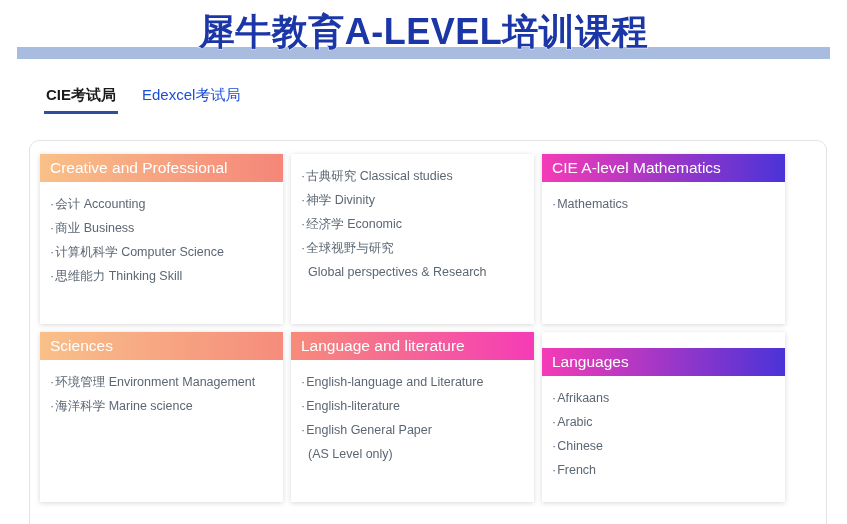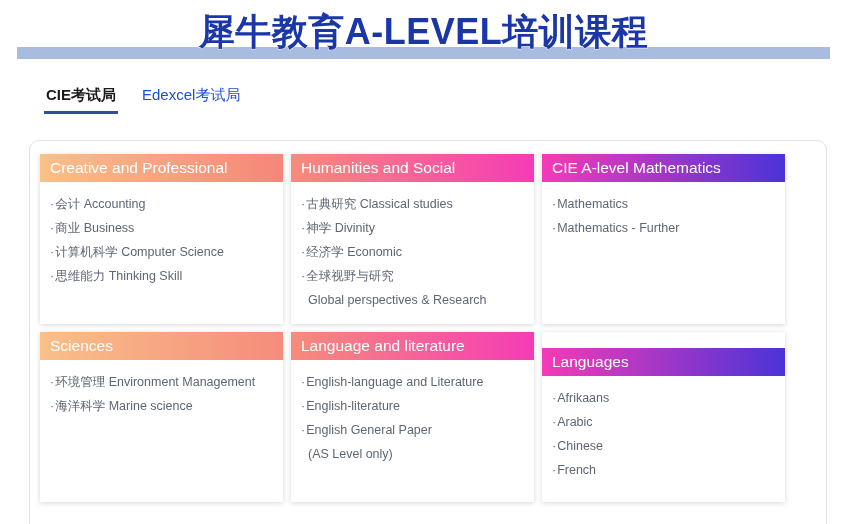--- a/index.html
+++ b/index.html
@@ -150,34 +150,32 @@
       <div class="card">
         <div class="card-header" style="background: linear-gradient(to right, rgb(249, 192, 136), rgb(245, 134, 121));">Creative and Professional</div>
         <div class="card-body">
           <div class="card-item"><span class="bullet">·</span><span>会计 Accounting</span></div>
           <div class="card-item"><span class="bullet">·</span><span>商业 Business</span></div>
           <div class="card-item"><span class="bullet">·</span><span>计算机科学 Computer Science</span></div>
           <div class="card-item"><span class="bullet">·</span><span>思维能力 Thinking Skill</span></div>
         </div>
       </div>
       <div class="card">
-        <div class="card-header" style="background: linear-gradient(to right, rgb(246, 140, 122), rgb(245, 59, 182));">Humanities and Social</div>
         <div class="card-body">
           <div class="card-item"><span class="bullet">·</span><span>古典研究 Classical studies</span></div>
           <div class="card-item"><span class="bullet">·</span><span>神学 Divinity</span></div>
           <div class="card-item"><span class="bullet">·</span><span>经济学 Economic</span></div>
           <div class="card-item"><span class="bullet">·</span><span>全球视野与研究</span></div>
           <div class="card-item nobullet"><span>Global perspectives &amp; Research</span></div>
         </div>
       </div>
       <div class="card">
         <div class="card-header" style="background: linear-gradient(to right, rgb(245, 59, 182), rgb(75, 51, 216));">CIE A-level Mathematics</div>
         <div class="card-body">
           <div class="card-item"><span class="bullet">·</span><span>Mathematics</span></div>
-          <div class="card-item"><span class="bullet">·</span><span>Mathematics - Further</span></div>
         </div>
       </div>
       <div class="card">
         <div class="card-header" style="background: linear-gradient(to right, rgb(249, 192, 136), rgb(245, 140, 124));">Sciences</div>
         <div class="card-body">
           <div class="card-item"><span class="bullet">·</span><span>环境管理 Environment Management</span></div>
           <div class="card-item"><span class="bullet">·</span><span>海洋科学 Marine science</span></div>
         </div>
       </div>
       <div class="card">

